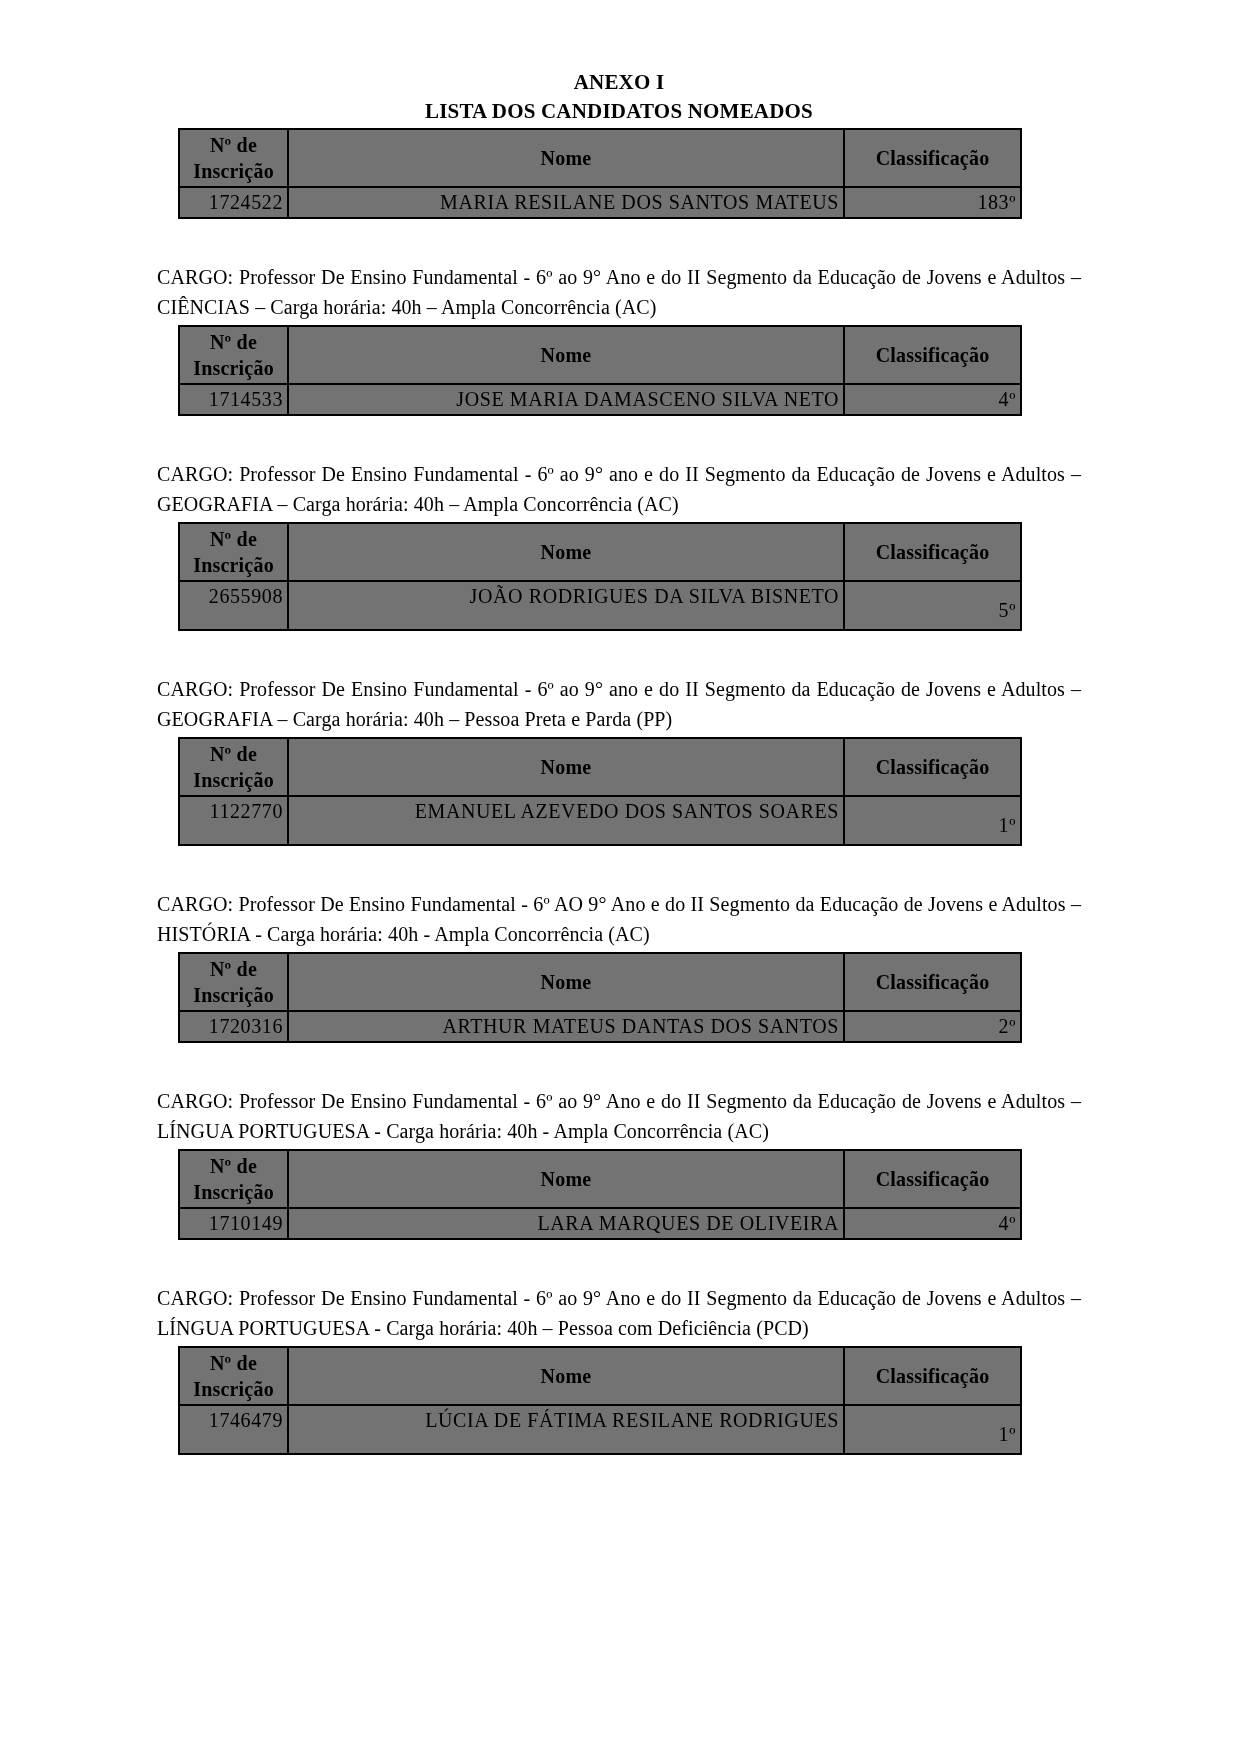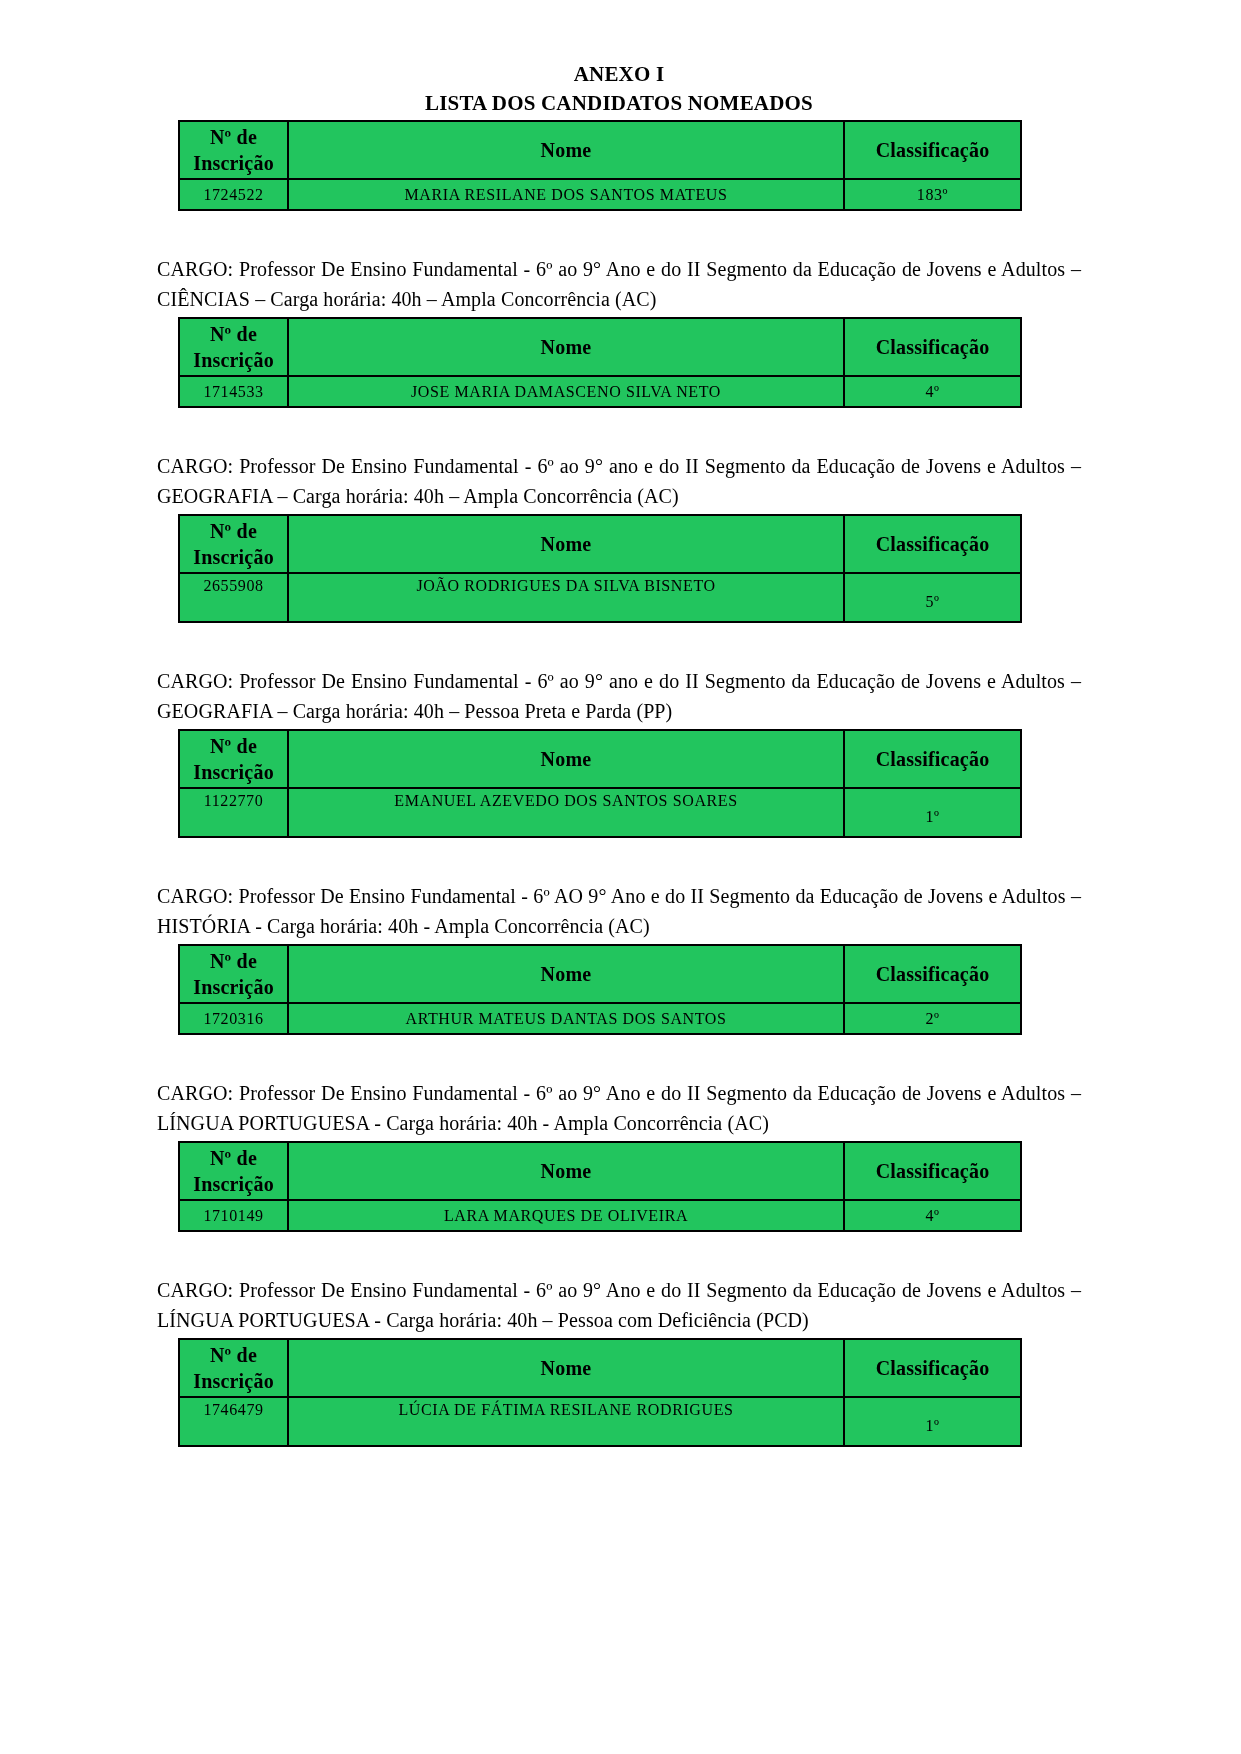--- a/index.html
+++ b/index.html
@@ -4,21 +4,21 @@
 <style>
   html, body {
     margin: 0;
     padding: 0;
     background: #ffffff;
   }
   .page {
     position: relative;
     width: 1241px;
     height: 1726px;
-    margin: 4px auto;
+    margin: 12px auto;
     background: #ffffff;
     color: #000000;
     box-sizing: border-box;
     padding: 56px 160px 0 157px;
     font-family: "Liberation Serif", "DejaVu Serif", serif;
     overflow: hidden;
   }
   .title {
     font-size: 21px;
     font-weight: bold;
@@ -33,43 +33,43 @@
     font-size: 20px;
     line-height: 30px;
     text-align: justify;
     letter-spacing: 0.1px;
   }
   table.tbl {
     border-collapse: collapse;
     table-layout: fixed;
     width: 842px;
     margin-left: 21px;
-    background: #22c55e;
+    background: #737373;
   }
   table.tbl th, table.tbl td {
     border: 2px solid #000000;
     box-sizing: border-box;
     overflow: hidden;
   }
   col.c1 { width: 109px; }
   col.c2 { width: 556px; }
   col.c3 { width: 177px; }
   table.tbl th {
     font-size: 20px;
     font-weight: bold;
     text-align: center;
     vertical-align: middle;
     line-height: 26px;
     padding: 2px 2px;
     height: 56px;
     letter-spacing: 0.2px;
   }
   table.tbl td {
-    font-size: 16px;
-    text-align: center;
+    font-size: 20px;
+    text-align: right;
     vertical-align: middle;
     padding: 1px 4px;
     height: 31px;
     letter-spacing: 0.6px;
   }
   table.tbl.tall td { height: 49px; }
   table.tbl.tall td.c-insc,
   table.tbl.tall td.c-nome { vertical-align: top; padding-top: 3px; }
   table.tbl.tall td.c-class { vertical-align: middle; padding-top: 10px; }
 </style>

